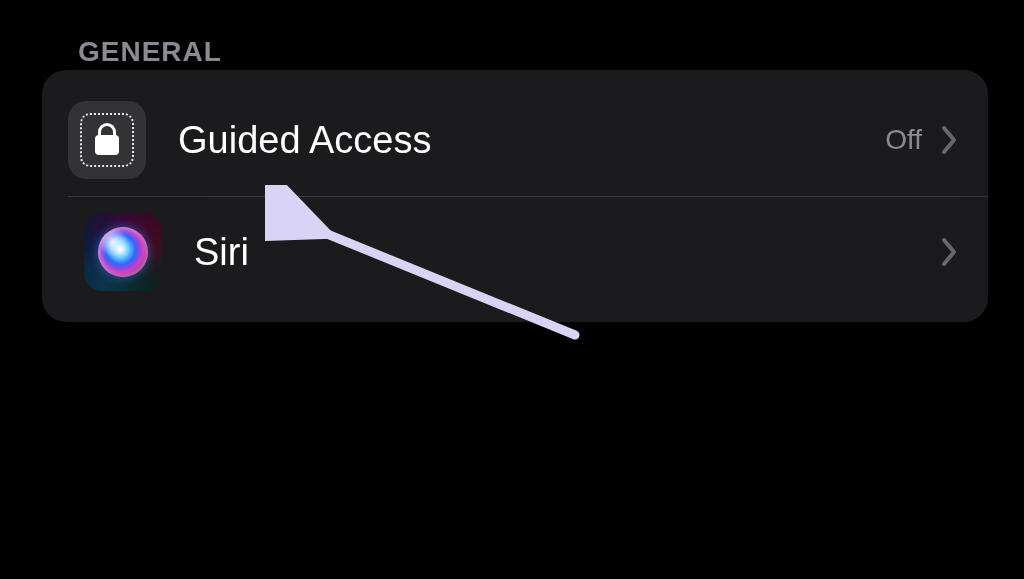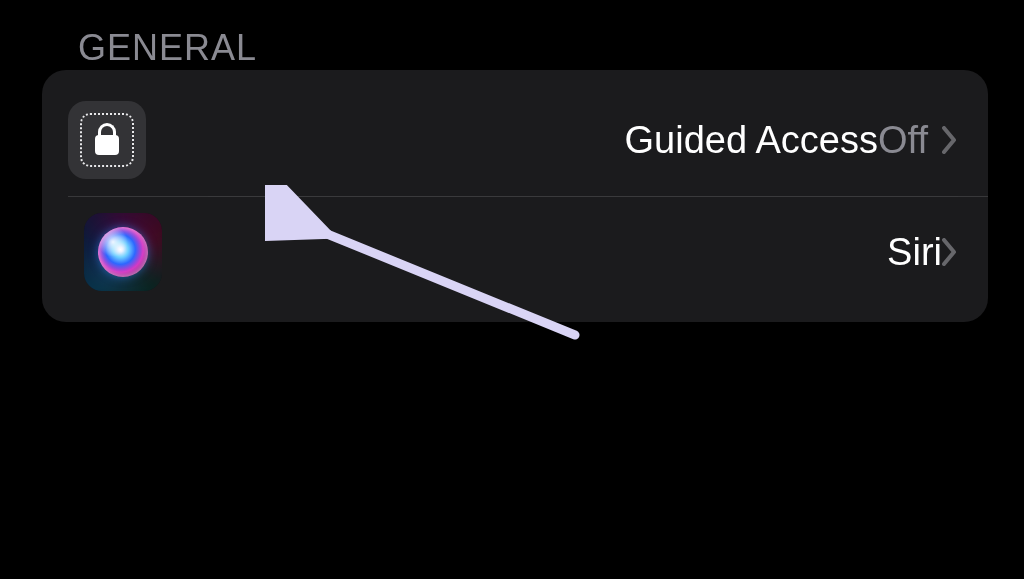--- a/index.html
+++ b/index.html
@@ -8,43 +8,42 @@
       height: 579px;
       background: #000;
       font-family: -apple-system, "SF Pro Text", "Helvetica Neue", Arial, sans-serif;
       overflow: hidden;
       position: relative;
     }
 
     .section-header {
       position: absolute;
       left: 78px;
-      top: 27px;
-      font-size: 36px;
+      top: 36px;
+      font-size: 28px;
       letter-spacing: 1px;
       color: #8a8a92;
-      font-weight: 400;
+      font-weight: 700;
     }
 
     .card {
       position: absolute;
       left: 42px;
       top: 70px;
       width: 946px;
       border-radius: 24px;
       background: #1b1b1d;
       padding: 14px 30px 14px 26px;
     }
 
     .row {
       display: flex;
       align-items: center;
       height: 112px;
       position: relative;
-      text-align: right;
     }
     .row + .row { border-top: 1px solid #3a3a3c; margin-left: 110px; padding-left: 16px; }
     
     .row + .row::before {
       content: "";
       position: absolute;
       top: 0;
       left: 0;
       right: -30px;
       height: 1px;
@@ -73,23 +72,23 @@
     }
 
     .label {
       font-size: 38px;
       color: #fff;
       font-weight: 400;
       flex: 1 1 auto;
     }
 
     .value {
-      font-size: 38px;
+      font-size: 28px;
       color: #8a8a92;
-      margin-right: 14px;
+      margin-right: 20px;
     }
 
     .chevron {
       flex: 0 0 auto;
       width: 16px;
       height: 28px;
     }
     .chevron svg { display:block; }
 
     

